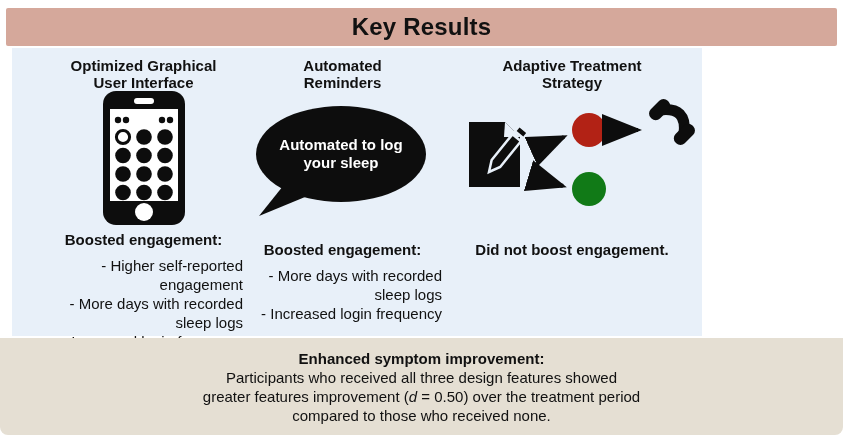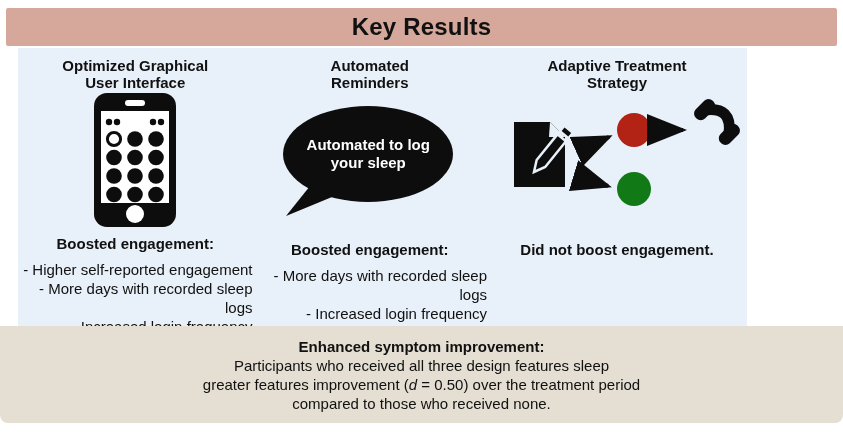--- a/index.html
+++ b/index.html
@@ -7,42 +7,42 @@
     width:843px; height:435px; position:relative; overflow:hidden;
     font-family:"Liberation Sans", sans-serif; color:#111;
   }
   .banner {
     position:absolute; left:6px; top:8px; width:831px; height:38px;
     background:var(--banner_bg,#d5a89b); border-radius:2px;
     display:flex; align-items:center; justify-content:center;
   }
   .banner-title { font-size:24px; font-weight:bold; letter-spacing:.2px; }
   .main {
-    position:absolute; left:18px; top:48px; width:729px; height:288px;
-    background:var(--main_bg,#e8f0f9); display:flex;
+    position:absolute; left:12px; top:48px; width:658px; height:288px;
+    background:var(--main_bg,#e8f0f9); display:flex;padding-left:32px;
   }
   .col { flex:1 1 0; display:flex; flex-direction:column; align-items:center; padding-top:9px; }
   .col-heading {
     margin:0; font-size:15px; line-height:17px; font-weight:bold;
     text-align:center; white-space:pre-line;
   }
   .icon-area { height:144px; width:100%; position:relative;
     display:flex; align-items:center; justify-content:center; }
   .result-label { font-size:15px; font-weight:bold; margin-top:6px; text-align:right; }
   .bullets {
     font-size:15px; line-height:19px; margin-top:8px;
     text-align:right; white-space:pre-line;
   }
   .bubble-text {
     position:absolute; left:50%; top:63px; transform:translate(-51%,-50%);
     width:150px; color:#fff; font-size:15px; line-height:18px; font-weight:bold;
     text-align:center; white-space:pre-line;
   }
   .footer {
-    position:absolute; left:0; top:326px; width:843px; height:97px;
+    position:absolute; left:0; top:338px; width:843px; height:97px;
     background:var(--bottom_bg,#e5dfd3); border-radius:0 0 8px 8px;
     display:flex; flex-direction:column; align-items:center; justify-content:center;
     text-align:center;
   }
   .footer-heading { font-size:15px; font-weight:bold; line-height:19px; }
   .footer-line { font-size:15px; line-height:19px; }
   .it { font-style:italic; }
   .ink { fill:var(--icon_black,#0d0d0d); }
   .red-dot { fill:var(--red,#b22215); }
   .green-dot { fill:var(--green,#117a17); }
@@ -137,16 +137,16 @@
       </svg>
     </div>
     <div class="result-label">Did not boost engagement.</div>
     <div class="bullets"></div>
   </section>
 
 </main>
 
 <footer class="footer">
   <div class="footer-heading">Enhanced symptom improvement:</div>
-  <div class="footer-line">Participants who received all three design features sleep</div>
+  <div class="footer-line">Participants who received all three design features showed</div>
   <div class="footer-line"><span>greater features improvement (</span><span class="it">d</span><span> = 0.50) over the treatment period</span></div>
   <div class="footer-line">compared to those who received none.</div>
 </footer>
 
 </body></html>

